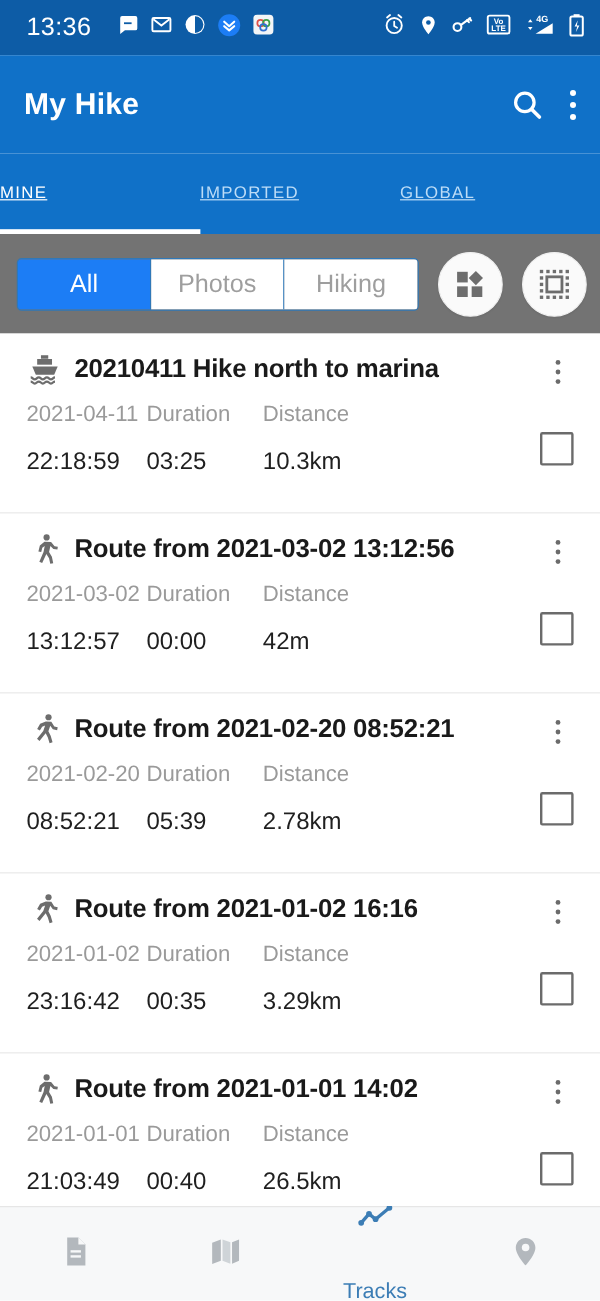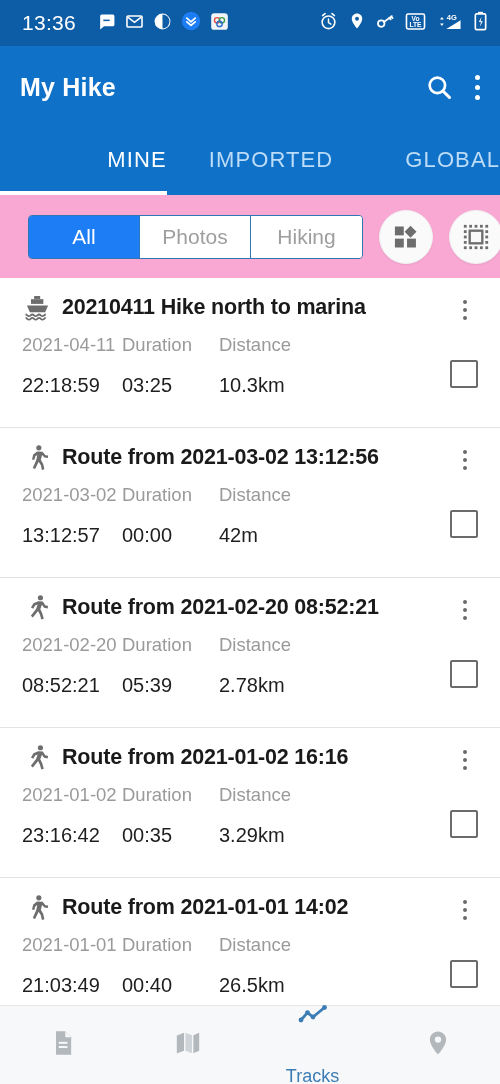--- a/index.html
+++ b/index.html
@@ -27,34 +27,34 @@
     background:#1071c8; flex:0 0 auto;
     height:82px; display:flex; align-items:center; padding:0 20px;
   }
   .app-title { color:#fff; font-size:25px; font-weight:700; letter-spacing:.2px; }
   .appbar-actions { margin-left:auto; display:flex; align-items:center; gap:22px; }
   .icon-btn { background:none; border:none; cursor:pointer; display:flex; align-items:center; justify-content:center; }
 
   
   .tabs { background:#1071c8; flex:0 0 auto; height:67px; display:flex; position:relative; }
   .tab {
-    flex:1; display:flex; align-items:center; justify-content:flex-end;
-    color:#bcdcf7; font-size:22px; font-weight:500; letter-spacing:1.1px;
-    cursor:pointer; position:relative; padding-bottom:4px;
+    flex:1; display:flex; align-items:center; justify-content:flex-start;
+    color:#bcdcf7; font-size:14px; font-weight:500; letter-spacing:1.1px;
+    cursor:pointer; position:relative; padding-bottom:4px;text-decoration:underline;
   }
   .tab.active { color:#ffffff; }
   .tab.active::after {
     content:""; position:absolute; left:0; right:0; bottom:0;
     height:4px; background:#ffffff;
   }
 
   
   .filterbar {
-    flex:0 0 auto; height:83px; background:#f9a8d4;
-    display:flex; align-items:center; padding:0 28px; gap:16px;
+    flex:0 0 auto; height:83px; background:#737373;
+    display:flex; align-items:center; padding:0 14px; gap:16px;
   }
   .segmented {
     display:flex; height:44px; border-radius:4px; overflow:hidden;
     border:1px solid #2f78b8; flex:0 0 auto;
   }
   .seg {
     min-width:111px; display:flex; align-items:center; justify-content:center;
     font-size:21px; background:#fff; color:#9e9e9e; cursor:pointer;
     border-right:1px solid #2f78b8;
   }

